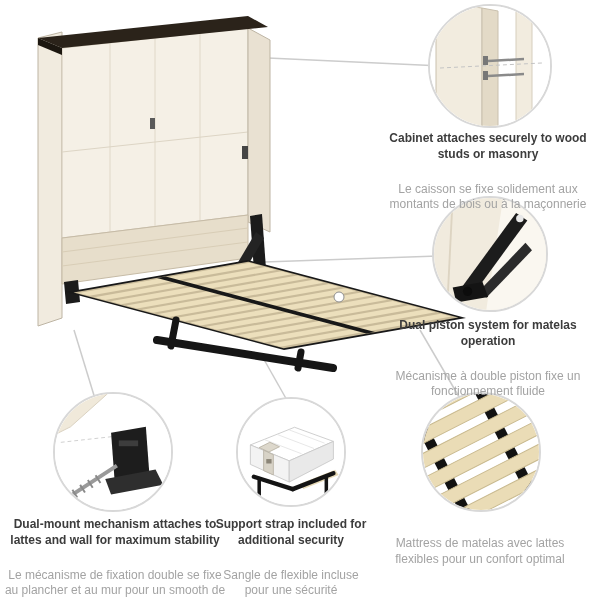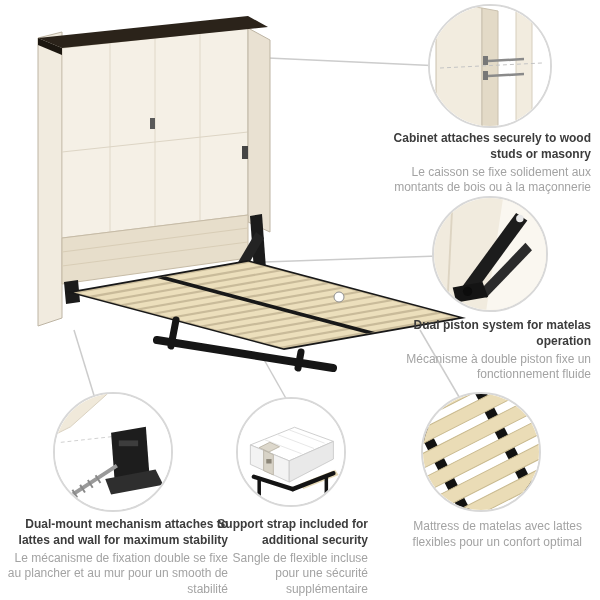--- a/index.html
+++ b/index.html
@@ -6,26 +6,26 @@
   .stage{
     position:relative;width:600px;height:600px;background:#ffffff;overflow:hidden;
     font-family:"Liberation Sans", sans-serif;
   }
   .main-art{position:absolute;left:0;top:0;width:600px;height:600px;}
   .callout{
     position:absolute;border:2px solid #d8d8d8;border-radius:50%;
     background:#ffffff;overflow:hidden;box-sizing:border-box;
   }
   .callout svg{width:100%;height:100%;display:block;}
-  .caption{position:absolute;text-align:right;}
+  .caption{position:absolute;text-align:center;}
   .caption-title{
     font-size:12px;font-weight:700;line-height:1.32;color:#3c3c3c;
   }
   .caption-sub{
-    font-size:12px;font-weight:400;line-height:1.32;color:#a3a3a3;margin-top:2px;
+    font-size:12px;font-weight:400;line-height:1.32;color:#a3a3a3;margin-top:19px;
   }
 </style>
 </head>
 <body>
 
 <div class="stage">
 
   <svg class="main-art" viewBox="0 0 600 600">
 
     <g stroke="#cccccc" stroke-width="1.5">

